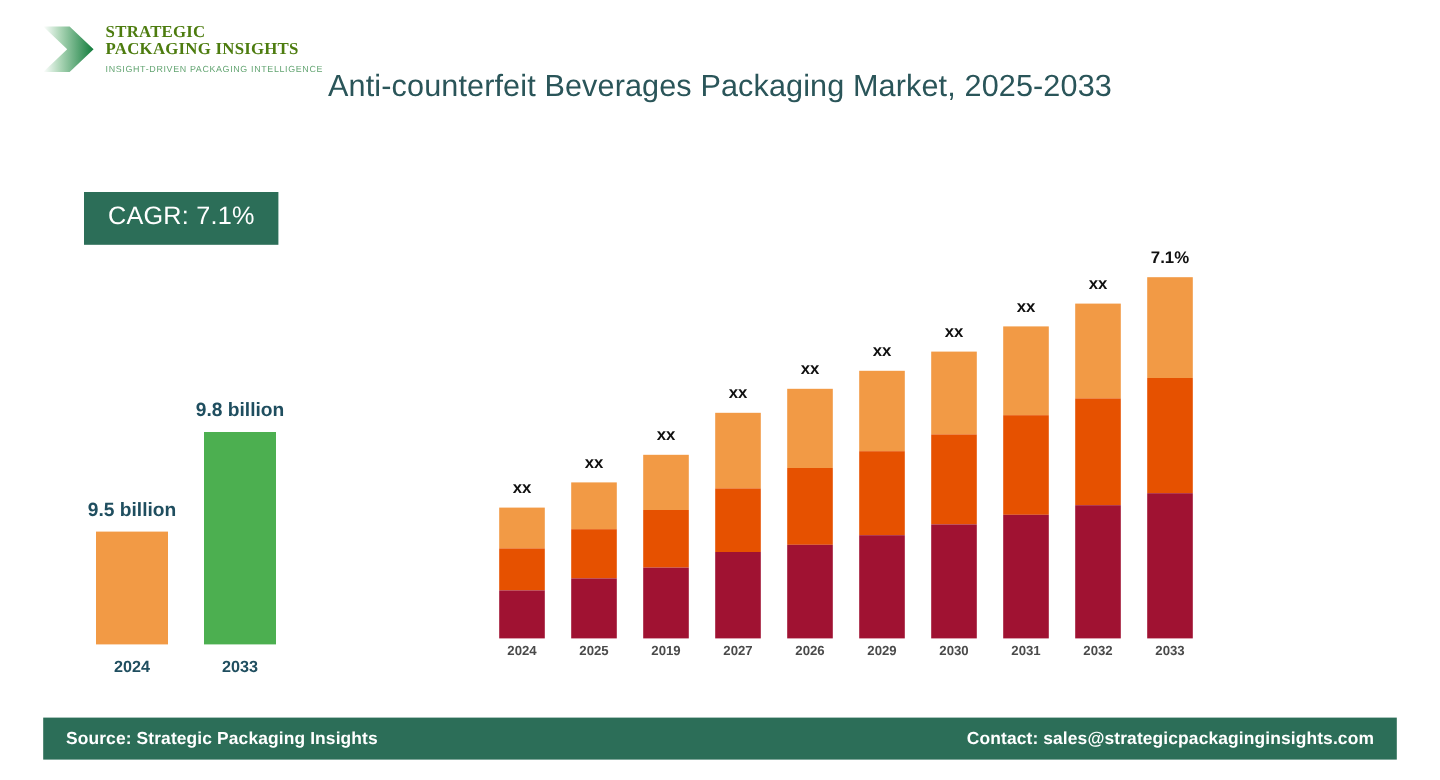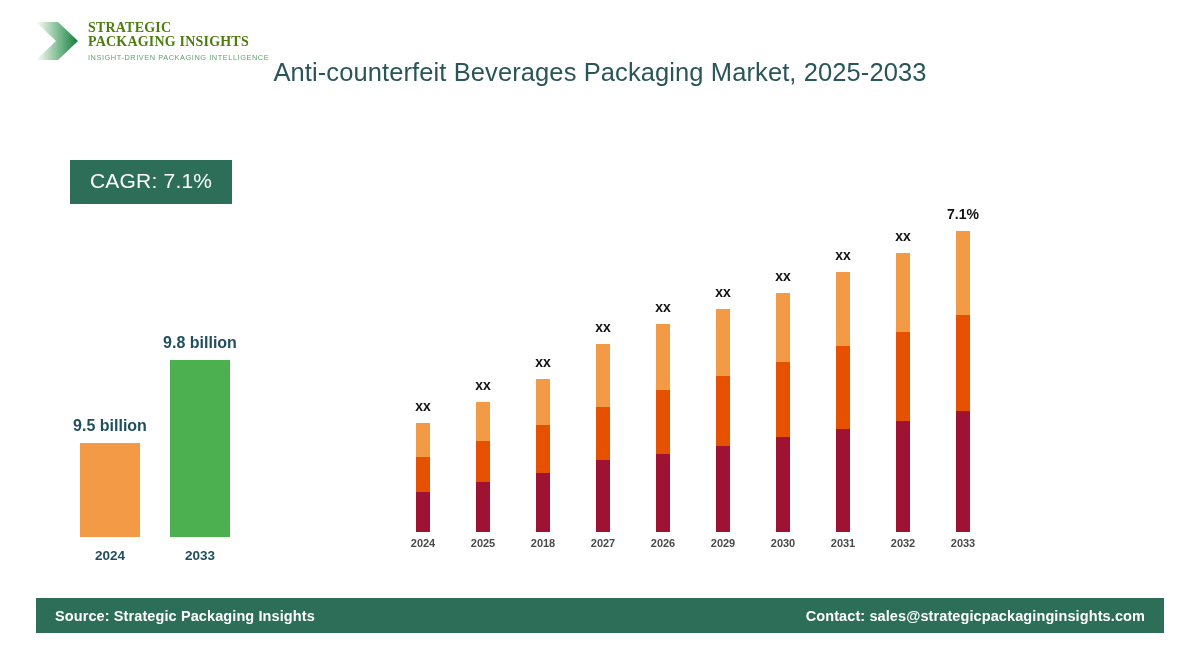--- a/index.html
+++ b/index.html
@@ -115,21 +115,21 @@
   #stack-chart {
     position: absolute;
     left: 405px;
     top: 195px;
     width: 600px;
     height: 365px;
   }
   .col {
     position: absolute;
     bottom: 28px;
-    width: 14px;
+    width: 38px;
   }
   .seg { width: 100%; }
   .col-label {
     position: absolute;
     bottom: 100%;
     left: 50%;
     transform: translateX(-50%);
     margin-bottom: 9px;
     font-size: 14px;
     font-weight: bold;
@@ -220,21 +220,21 @@
       <div class="seg" style="height: 39px; background: rgb(242, 154, 69);"></div>
       <div class="seg" style="height: 41px; background: rgb(230, 81, 0);"></div>
       <div class="seg" style="height: 50px; background: rgb(160, 18, 50);"></div>
       <span class="col-year">2025</span>
     </div>
     <div class="col" style="left: 131px;">
       <span class="col-label">xx</span>
       <div class="seg" style="height: 46px; background: rgb(242, 154, 69);"></div>
       <div class="seg" style="height: 48px; background: rgb(230, 81, 0);"></div>
       <div class="seg" style="height: 59px; background: rgb(160, 18, 50);"></div>
-      <span class="col-year">2018</span>
+      <span class="col-year">2019</span>
     </div>
     <div class="col" style="left: 191px;">
       <span class="col-label">xx</span>
       <div class="seg" style="height: 63px; background: rgb(242, 154, 69);"></div>
       <div class="seg" style="height: 53px; background: rgb(230, 81, 0);"></div>
       <div class="seg" style="height: 72px; background: rgb(160, 18, 50);"></div>
       <span class="col-year">2027</span>
     </div>
     <div class="col" style="left: 251px;">
       <span class="col-label">xx</span>

